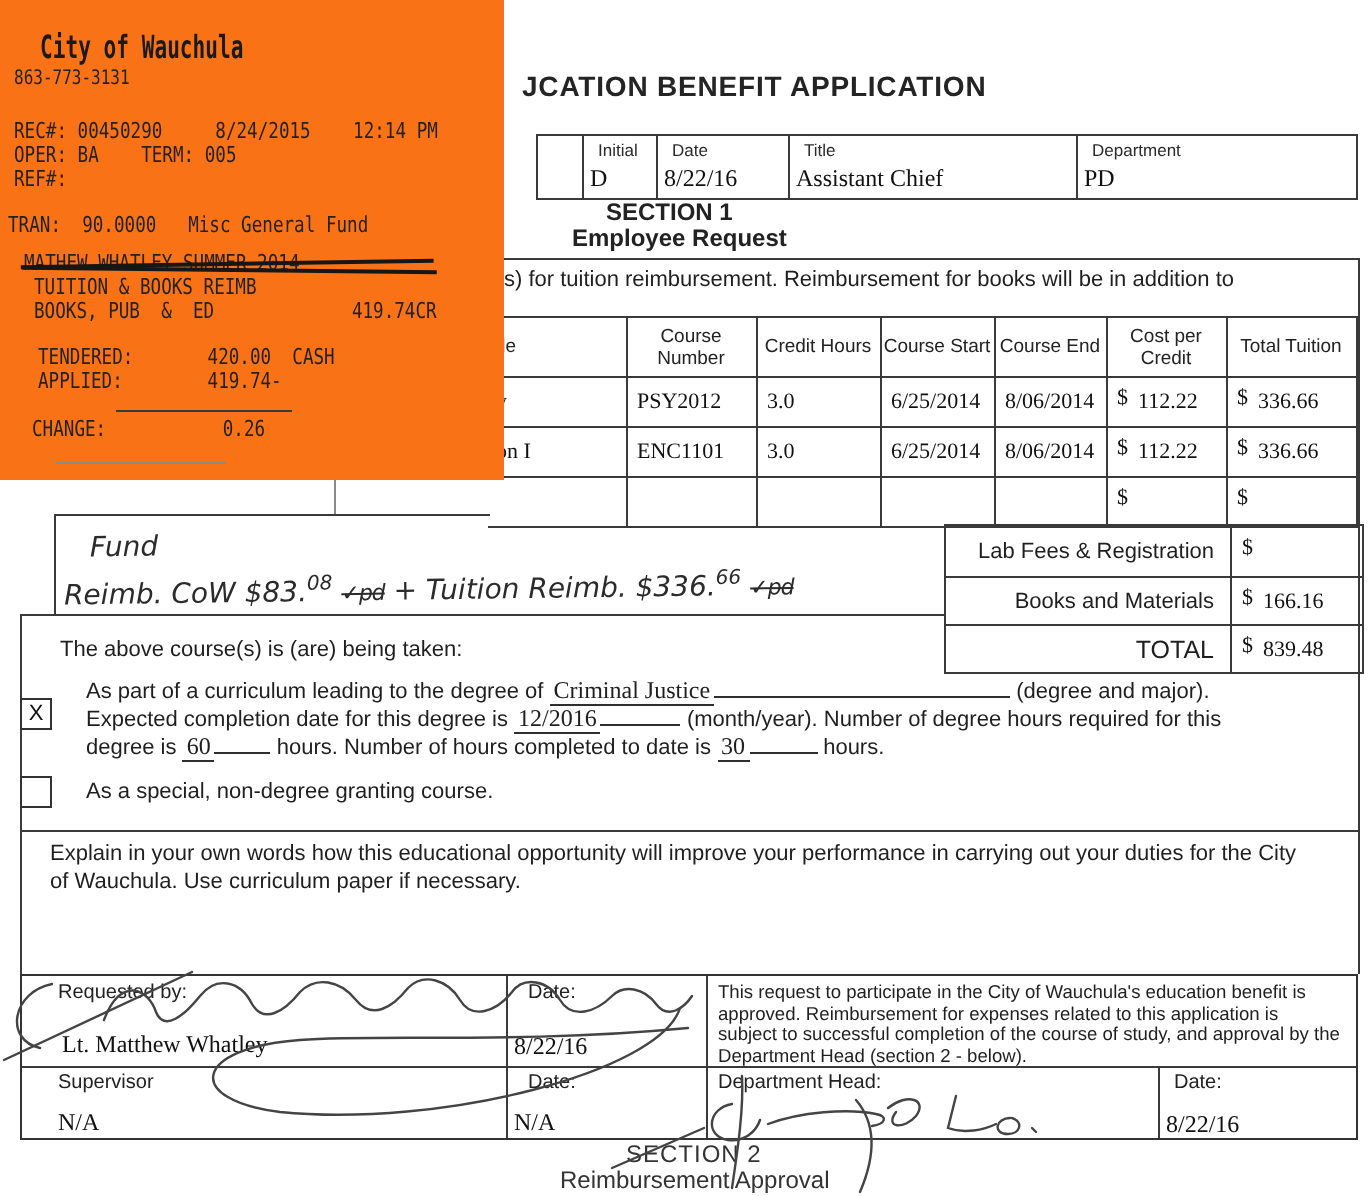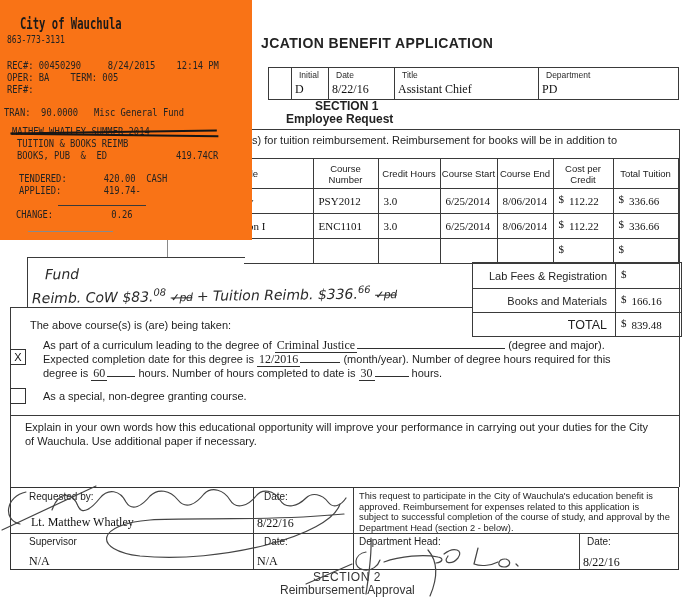--- a/index.html
+++ b/index.html
@@ -22,21 +22,21 @@
             color:#222; white-space:pre; transform:scaleX(.8); transform-origin:0 0; }
   .strike { position:relative; }
   .strike::before { content:""; position:absolute; left:-2px; right:-4px; top:42%; height:1.8px;
                     background:#161616; transform:rotate(-.7deg); }
   .strike::after  { content:""; position:absolute; left:-1px; right:-6px; top:66%; height:1.6px;
                     background:#161616; transform:rotate(.5deg); }
 
   
   .doc-title { position:absolute; left:261px; top:35px; font-size:14px; font-weight:bold;
                letter-spacing:.4px; color:#242424; }
-  .sec1-title { position:absolute; left:303px; top:99px; font-size:12px; font-weight:bold; color:#222;margin-left:12px; }
+  .sec1-title { position:absolute; left:303px; top:99px; font-size:12px; font-weight:bold; color:#222; }
   .sec1-sub   { position:absolute; left:286px; top:112px; font-size:12px; font-weight:bold; color:#222; }
   .artifact-top { position:absolute; left:98px; top:1px; font-size:7px; letter-spacing:2px; color:#c6c6c6; }
 
   
   .emp-table { position:absolute; left:268px; top:67px; width:411px; height:33px;
                border:1.2px solid #3a3a3a; box-sizing:border-box; }
   .emp-cell { position:absolute; top:0; height:100%; border-left:1.2px solid #3a3a3a; box-sizing:border-box; }
   .emp-label { position:absolute; left:7px; top:2px; font-size:8.5px; color:#2a2a2a; }
   .emp-value { position:absolute; left:3px; bottom:2px; font-family:"Liberation Serif", serif;
                font-size:12px; color:#111; white-space:nowrap; }
@@ -226,21 +226,21 @@
     <span class="fill">60</span><span class="blank b30"></span>
     <span>hours. Number of hours completed to date is</span>
     <span class="fill">30</span><span class="blank b36"></span>
     <span>hours.</span>
   </div>
 
   <div class="cbx" style="left:10px;top:388px;"></div>
   <div class="opt-line" style="top:390px;">As a special, non-degree granting course.</div>
 
   <div class="hline" style="left:10px;top:415px;width:669px;"></div>
-  <div class="explain-text">Explain in your own words how this educational opportunity will improve your performance in carrying out your duties for the City of Wauchula. Use additional paper if necessary.</div>
+  <div class="explain-text">Explain in your own words how this educational opportunity will improve your performance in carrying out your duties for the City of Wauchula. Use curriculum paper if necessary.</div>
 
   <div class="sig-box">
     <div class="vline" style="left:242px;top:0;height:81px;"></div>
     <div class="vline" style="left:342px;top:0;height:81px;"></div>
     <div class="hline" style="left:0;top:45px;width:667px;"></div>
     <div class="vline" style="left:568px;top:45px;height:36px;"></div>
 
     <div class="sig-label" style="left:18px;top:3px;">Requested by:</div>
     <div class="sig-value" style="left:20px;top:27px;">Lt. Matthew Whatley</div>
     <div class="sig-label" style="left:253px;top:3px;">Date:</div>

